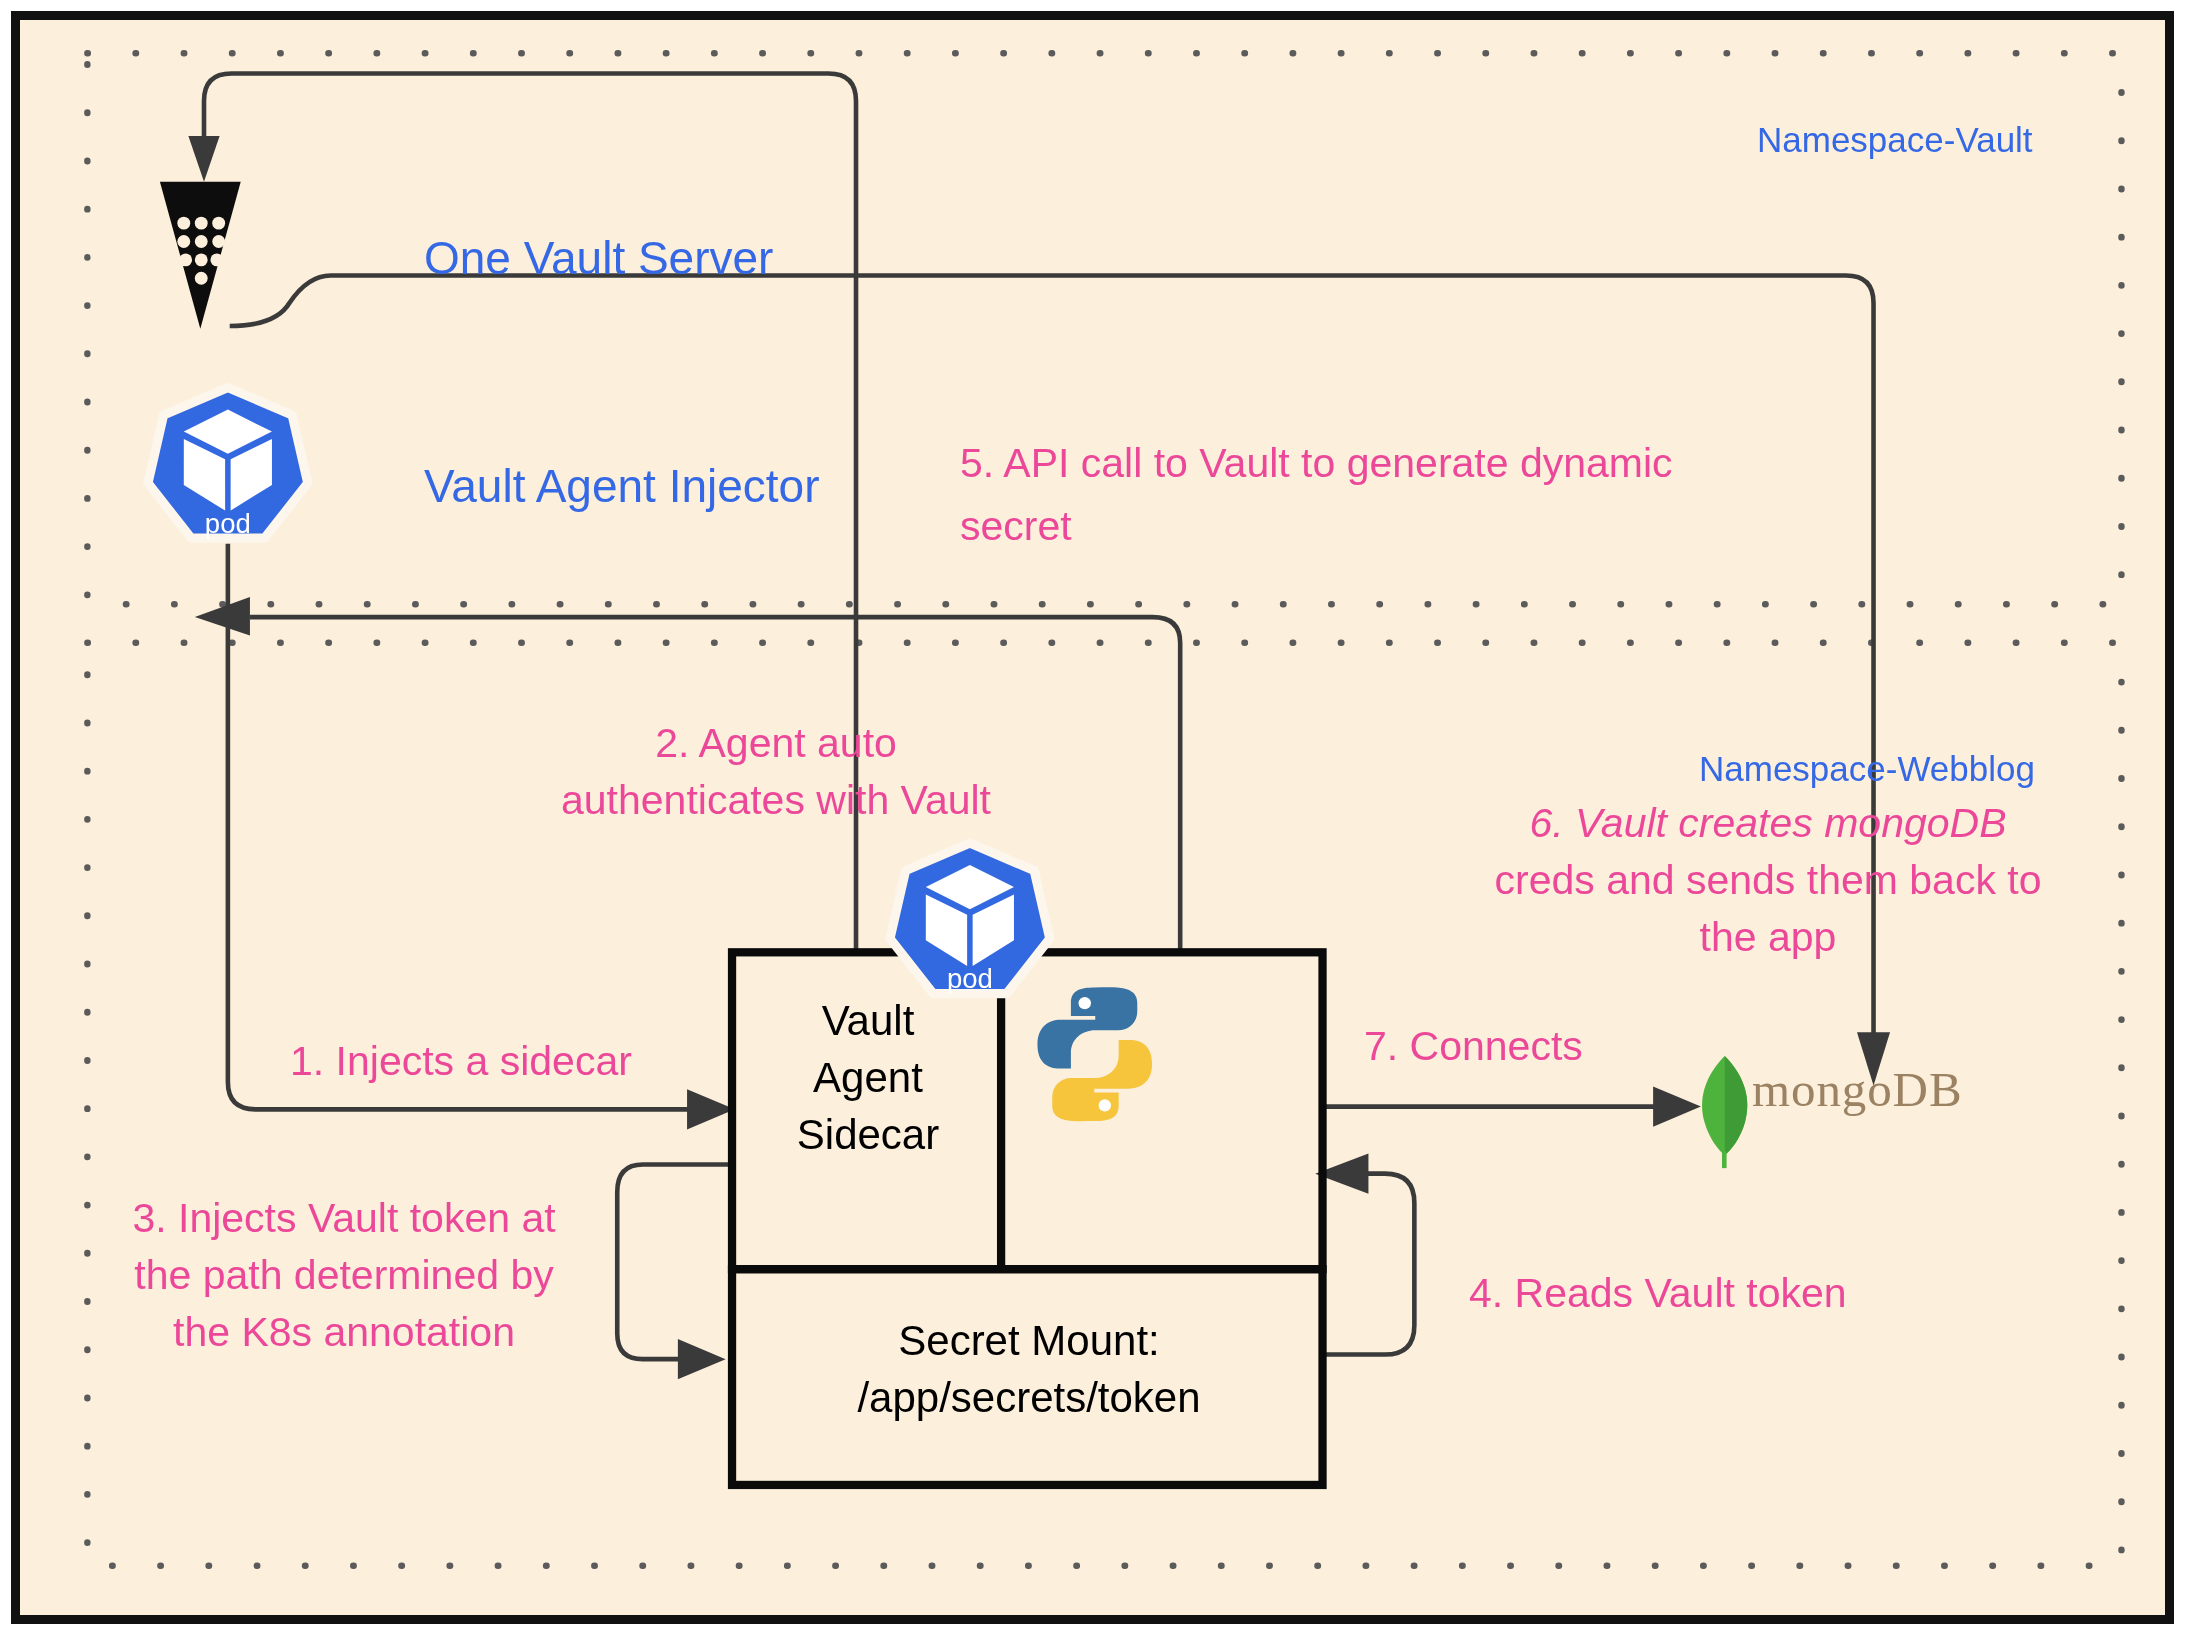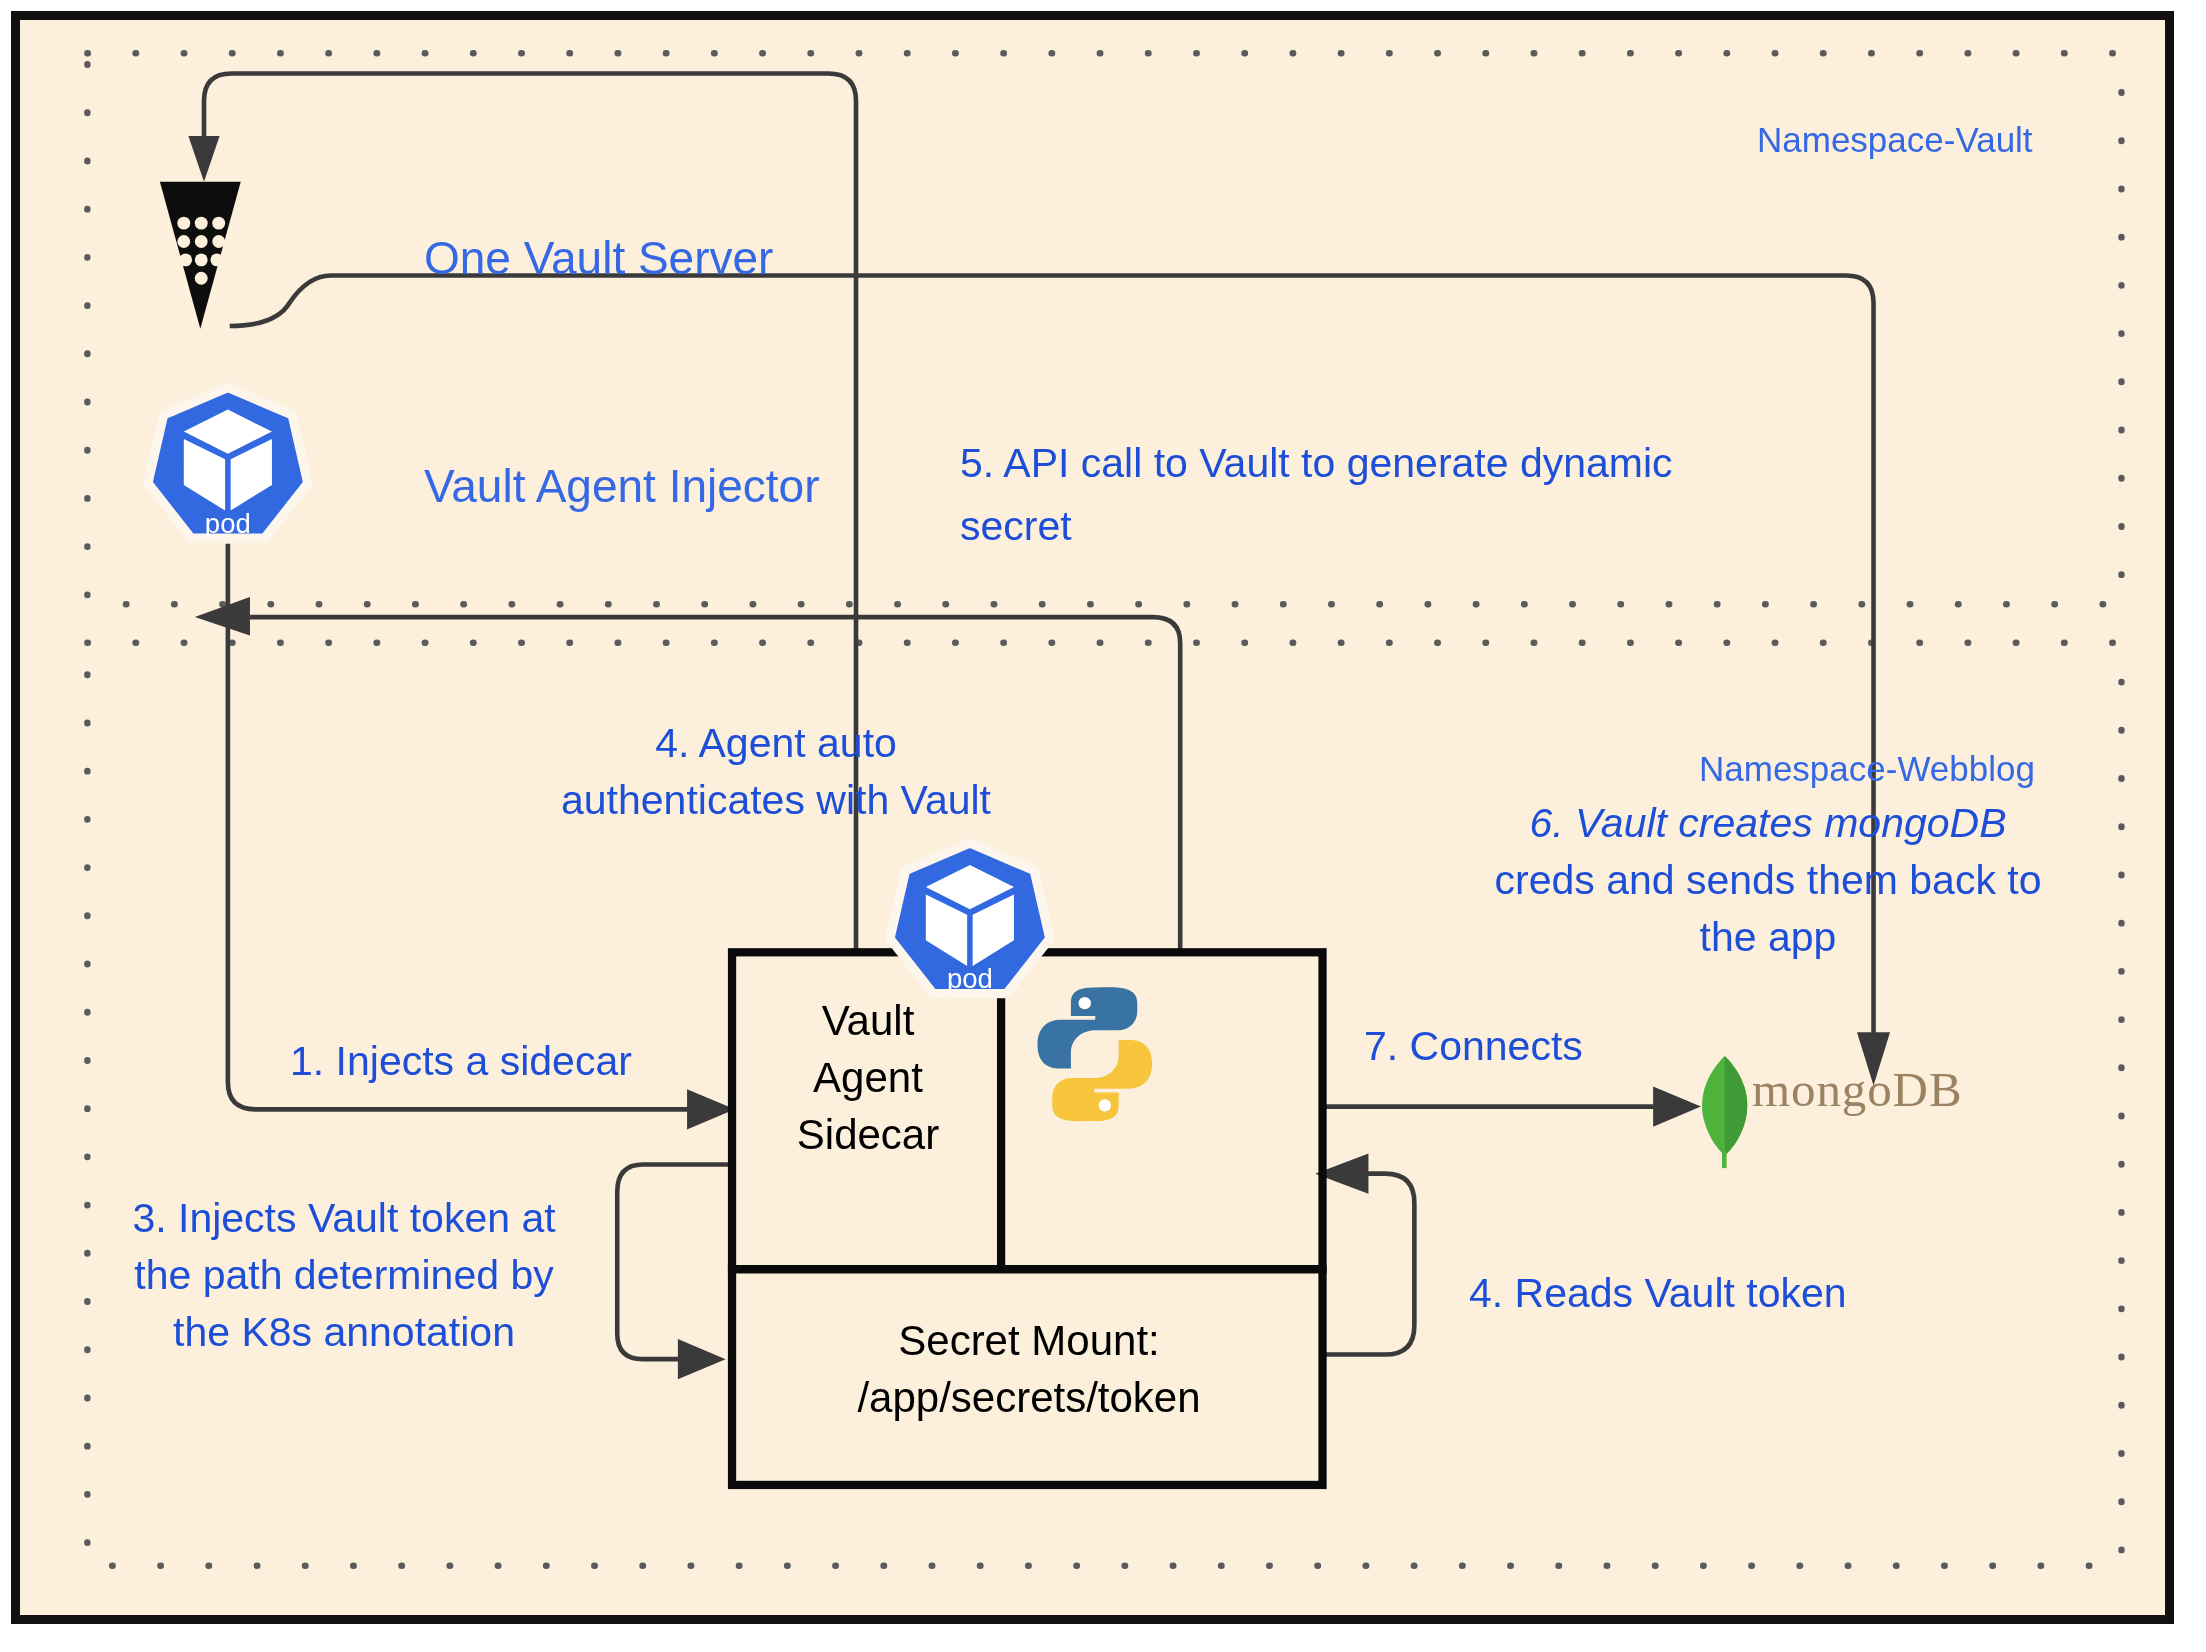--- a/index.html
+++ b/index.html
@@ -4,21 +4,21 @@
 <style>
   html,body{margin:0;padding:0;background:#ffffff;}
   body{width:2207px;height:1653px;font-family:"Liberation Sans",sans-serif;}
   #stage{position:relative;width:2207px;height:1653px;overflow:hidden;background:#ffffff;}
   #frame{position:absolute;left:11px;top:11px;width:2163px;height:1613px;
          background:#fcefdc;border:9.2px solid #111111;box-sizing:border-box;}
   svg.layer{position:absolute;left:0;top:0;width:2207px;height:1653px;overflow:visible;}
   .lbl{position:absolute;white-space:pre;line-height:1.18;}
   .ns{color:#3568e5;font-size:35px;}
   .big-blue{color:#3568e5;font-size:46px;}
-  .step{color:#1d4ed8;font-size:41px;}
+  .step{color:#ec4899;font-size:41px;}
   .boxtext{color:#000000;font-size:42px;text-align:center;}
   .ctr{text-align:center;}
 </style>
 </head>
 <body>
 
 <div id="stage">
   <div id="frame"></div>
 
   <svg class="layer" viewBox="0 0 2403 1800" width="2207" height="1653">
@@ -147,21 +147,21 @@
 
   <div class="lbl ns" style="left:1699px;top:707px;margin-top:41px;">Namespace-Webblog</div>
 
   <div class="lbl big-blue" style="left:424px;top:231px;">One Vault Server</div>
 
   <div class="lbl big-blue" style="left:424px;top:459px;">Vault Agent Injector</div>
 
   <div class="lbl step" style="left:960px;top:439px;">5. API call to Vault to generate dynamic</div>
   <div class="lbl step" style="left:960px;top:502px;">secret</div>
 
-  <div class="lbl step ctr" style="left:519px;top:719px;width:514px;">4. Agent auto</div>
+  <div class="lbl step ctr" style="left:519px;top:719px;width:514px;">2. Agent auto</div>
   <div class="lbl step ctr" style="left:519px;top:776px;width:514px;">authenticates with Vault</div>
 
   <div class="lbl step ctr" style="left:1442px;top:799px;width:652px;font-style:italic;">6. Vault creates mongoDB</div>
   <div class="lbl step ctr" style="left:1442px;top:856px;width:652px;">creds and sends them back to</div>
   <div class="lbl step ctr" style="left:1442px;top:913px;width:652px;">the app</div>
 
   <div class="lbl step" style="left:290px;top:1001px;margin-top:36px;">1. Injects a sidecar</div>
 
   <div class="lbl step" style="left:1364px;top:1022px;">7. Connects</div>
 

